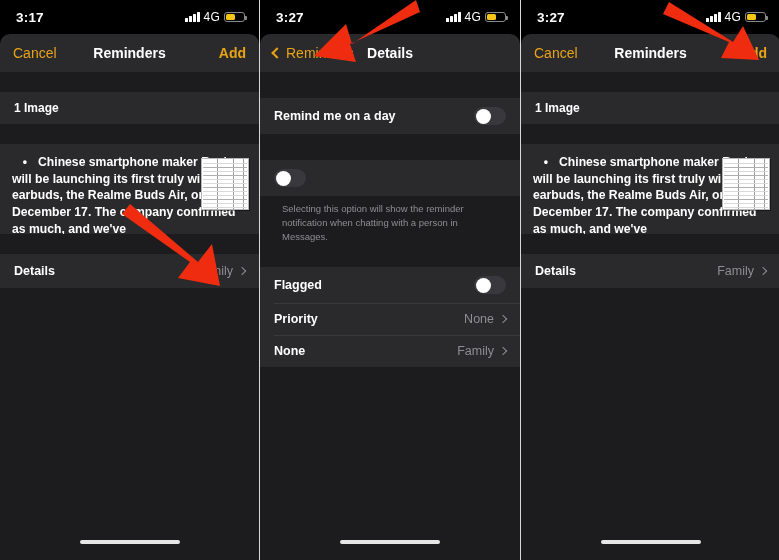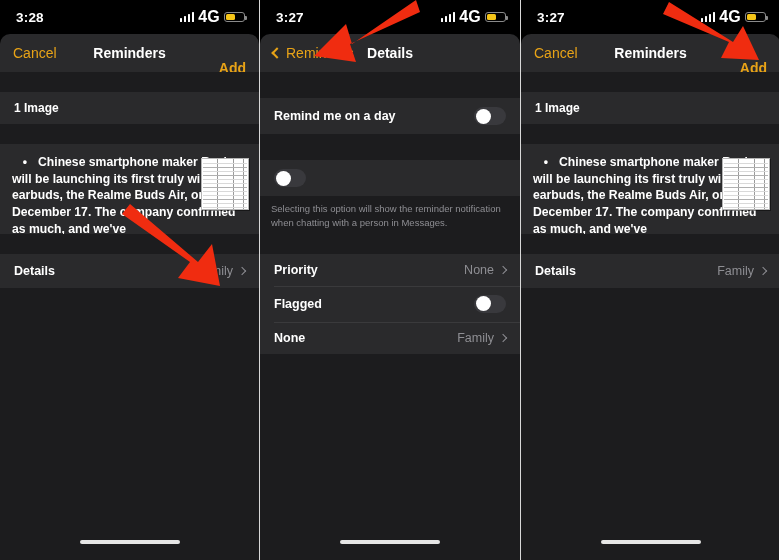--- a/index.html
+++ b/index.html
@@ -28,40 +28,40 @@
     padding:0 14px 0 16px;
   }
   .sb-time { color:#fff; font-size:13.5px; font-weight:bold; letter-spacing:.2px; }
   .sb-right { display:flex; align-items:center; gap:4px; }
   .sig { display:flex; align-items:flex-end; gap:1.5px; height:10px; }
   .sig i { display:block; width:2.5px; background:#fff; border-radius:.5px; }
   .sig i:nth-child(1){height:4px}
   .sig i:nth-child(2){height:6px}
   .sig i:nth-child(3){height:8px}
   .sig i:nth-child(4){height:10px}
-  .net { color:#fff; font-size:16px; font-weight:bold; letter-spacing:.2px; }
+  .net { color:#fff; font-size:12px; font-weight:normal; letter-spacing:.2px; }
   .batt { position:relative; width:21px; height:10.5px; border:1.2px solid #8a8a8a;
           border-radius:3px; display:flex; align-items:center; padding:1px; }
   .batt::after { content:""; position:absolute; right:-3.2px; top:3px; width:1.8px; height:4px;
                  background:#8a8a8a; border-radius:0 1px 1px 0; }
   .batt-fill { height:100%; width:55%; background:#f5c518; border-radius:1.5px; }
 
   
   .navbar {
     position:relative; height:38px;
     background:#2a2a2c;
     border-radius:10px 10px 0 0;
     display:flex; align-items:center; justify-content:center;
     padding:0 10px;
   }
   .navbar .nav-title { color:#fff; font-size:14px; font-weight:bold; }
   .nav-left { position:absolute; left:13px; top:0; height:100%;
               display:flex; align-items:center; gap:2px; color:#e8a317;
               font-size:14px; }
-  .nav-right { position:absolute; right:13px; top:15px; height:100%;
+  .nav-right { position:absolute; right:13px; top:0; height:100%;
                display:flex; align-items:center; color:#e8a317;
                font-size:14px; font-weight:bold; }
   .chev-back { display:inline-block; width:8px; height:8px;
                border-left:2.2px solid #e8a317; border-bottom:2.2px solid #e8a317;
                transform:rotate(45deg); margin-right:3px; }
 
   
   .sheet { background:#1c1c1e; height:calc(560px - 34px - 38px); position:relative; }
   .gap { height:20px; background:#1c1c1e; }
   .gap.tall { height:26px; }
@@ -75,21 +75,21 @@
   }
   .row-label { color:#fff; font-size:12.5px; font-weight:bold; }
   .row-value { color:#8e8e93; font-size:12.5px; display:flex; align-items:center; gap:6px; }
   .chev { display:inline-block; width:6px; height:6px;
           border-top:1.6px solid #8e8e93; border-right:1.6px solid #8e8e93;
           transform:rotate(45deg); }
   .toggle { width:32px; height:18px; background:#39393d; border-radius:9px;
             position:relative; flex:0 0 auto; }
   .toggle .knob { position:absolute; left:1.5px; top:1.5px; width:15px; height:15px;
                   border-radius:50%; background:#fff; }
-  .footnote { color:#8e8e93; font-size:9.5px; line-height:1.45; padding:6px 14px 10px 11px;
+  .footnote { color:#8e8e93; font-size:9.5px; line-height:1.45; padding:6px 14px 10px 22px;
               background:#1c1c1e; }
 
   
   .imgrow { min-height:32px; display:flex; align-items:center; padding:0 14px; background:#2a2a2c;}
   .imgrow span { color:#fff; font-size:12px; font-weight:bold; }
 
   
   .note { background:#2a2a2c; padding:10px 12px 4px 12px; position:relative; overflow:hidden; height:90px;}
   .note-text { color:#fff; font-size:12.2px; line-height:1.37; font-weight:bold; }
   .note-text .bullet { display:inline-block; width:26px; text-align:center; }
@@ -108,21 +108,21 @@
   .arrow { position:absolute; pointer-events:none; }
 </style>
 </head>
 <body>
 
 <div class="screens">
 
   <div class="phone">
 
     <div class="statusbar">
-      <div class="sb-time">3:28</div>
+      <div class="sb-time">3:17</div>
       <div class="sb-right">
         <div class="sig">
             <i></i>
             <i></i>
             <i></i>
             <i></i>
           </div>
         <div class="net">4G</div>
         <div class="batt">
             <div class="batt-fill"></div>
@@ -240,32 +240,32 @@
               <div class="knob"></div>
             </div>
         </div>
       </div>
 
       <div class="footnote">Selecting this option will show the reminder notification when chatting with a person in Messages.</div>
 
       <div class="gap" style="height:14px"></div>
 
       <div class="group">
+        <div class="row" style="min-height:36px">
+          <div class="row-label">Flagged</div>
+          <div class="toggle">
+              <div class="knob"></div>
+            </div>
+        </div>
         <div class="row" style="min-height:32px">
           <div class="row-label">Priority</div>
           <div class="row-value">
             <span>None</span>
             <span class="chev"></span>
           </div>
-        </div>
-        <div class="row" style="min-height:36px">
-          <div class="row-label">Flagged</div>
-          <div class="toggle">
-              <div class="knob"></div>
-            </div>
         </div>
         <div class="row" style="min-height:32px">
           <div class="row-label">None</div>
           <div class="row-value">
             <span>Family</span>
             <span class="chev"></span>
           </div>
         </div>
       </div>
     </div>

